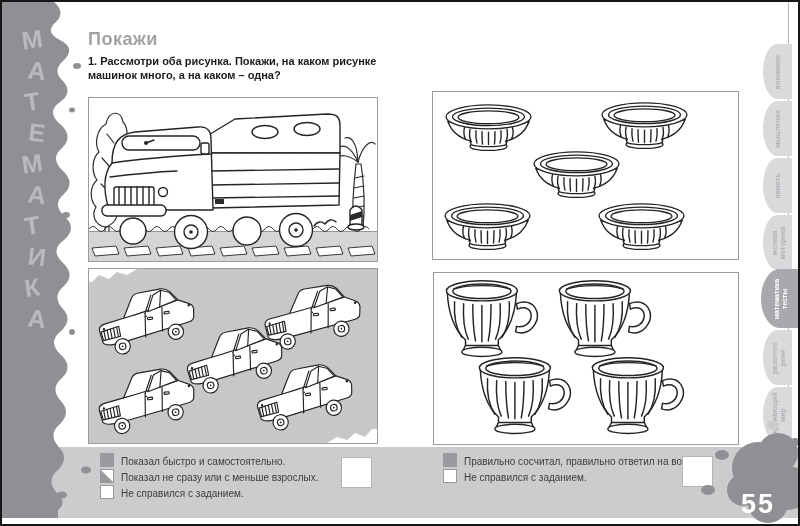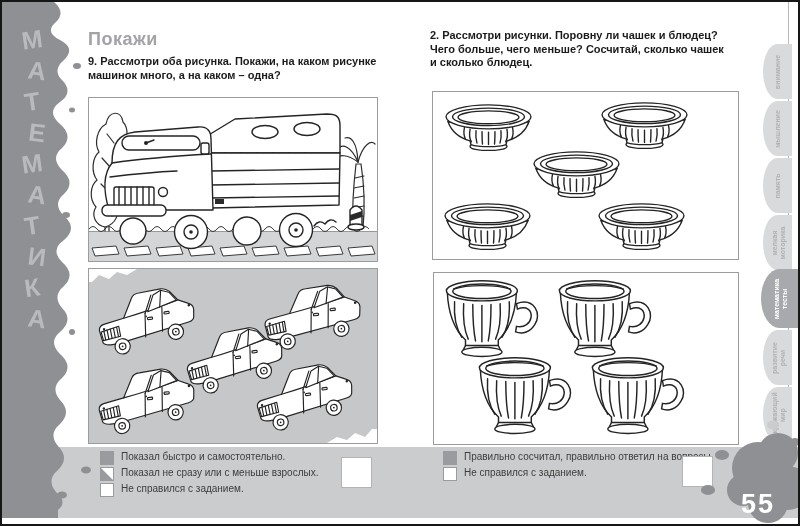--- a/index.html
+++ b/index.html
@@ -21,21 +21,21 @@
   .box{position:absolute;background:#fff;border:1px solid #9b9c9e;}
   #box-truck{left:86px;top:95px;width:288px;height:163px;}
   #box-cars{left:86px;top:266px;width:288px;height:174px;}
   #box-saucers{left:430px;top:89px;width:305px;height:167px;}
   #box-cups{left:431px;top:270px;width:304px;height:171px;}
   .box svg{display:block;width:100%;height:100%;}
   
   .checks{position:absolute;font-size:10px;color:#3d3d3d;}
   #checks-left{left:98px;top:449px;}
   #checks-right{left:441px;top:449px;}
-  .check-row{display:flex;align-items:flex-start;height:16px;}
+  .check-row{display:flex;align-items:flex-end;height:16px;}
   .cbox{width:12px;height:12px;border:1px solid #9a9b9e;background:#fff;margin-right:7px;flex:none;}
   .cbox.filled{background:#9a9b9e;}
   .cbox.half{background:linear-gradient(45deg,#9a9b9e 48%,#fff 52%);}
   .answer{position:absolute;width:29px;height:29px;background:#fff;border:1px solid #b3b4b6;}
   #answer-left{left:339px;top:455px;}
   #answer-right{left:680px;top:454px;}
   
   .edge-line{position:absolute;right:9px;top:0;height:445px;width:1px;background:#b7b8ba;}
   .tab{position:absolute;right:6px;width:29px;background:#d9dadc;border-radius:50% 0 0 50%;}
   .tab.active{right:0;width:37px;background:#a8a9ac;}
@@ -138,25 +138,22 @@
       <span style="transform: rotate(7deg) translateX(3px);">Е</span>
       <span style="transform: rotate(-8deg) translateX(-2px);">М</span>
       <span style="transform: rotate(7deg) translateX(3px);">А</span>
       <span style="transform: rotate(-8deg) translateX(-2px);">Т</span>
       <span style="transform: rotate(7deg) translateX(3px);">И</span>
       <span style="transform: rotate(-8deg) translateX(-2px);">К</span>
       <span style="transform: rotate(7deg) translateX(3px);">А</span>
     </div>
 
   <div class="heading">Покажи</div>
-  <div class="task" id="task1">9. Рассмотри оба рисунка. Покажи, на каком рисунке
+  <div class="task" id="task1">1. Рассмотри оба рисунка. Покажи, на каком рисунке
 машинок много, а на каком – одна?</div>
-  <div class="task" id="task2">2. Рассмотри рисунки. Поровну ли чашек и блюдец?
-Чего больше, чего меньше? Сосчитай, сколько чашек
-и сколько блюдец.</div>
 
   <div class="box" id="box-truck">
     <svg viewBox="0 0 288 163">
       <rect x="0" y="133" width="288" height="30" fill="#d4d5d7"></rect>
       <path d="M0,133.5 H288" stroke="#97989a" fill="none"></path>
       <g stroke="#3a3a3a" stroke-width="1" fill="#fff">
         <path d="M3,150 l24,-2 l3,8 l-24,2 z"></path>
           <path d="M35,150 l24,-2 l3,8 l-24,2 z"></path>
         <path d="M67,150 l24,-2 l3,8 l-24,2 z"></path>
           <path d="M99,150 l24,-2 l3,8 l-24,2 z"></path>

